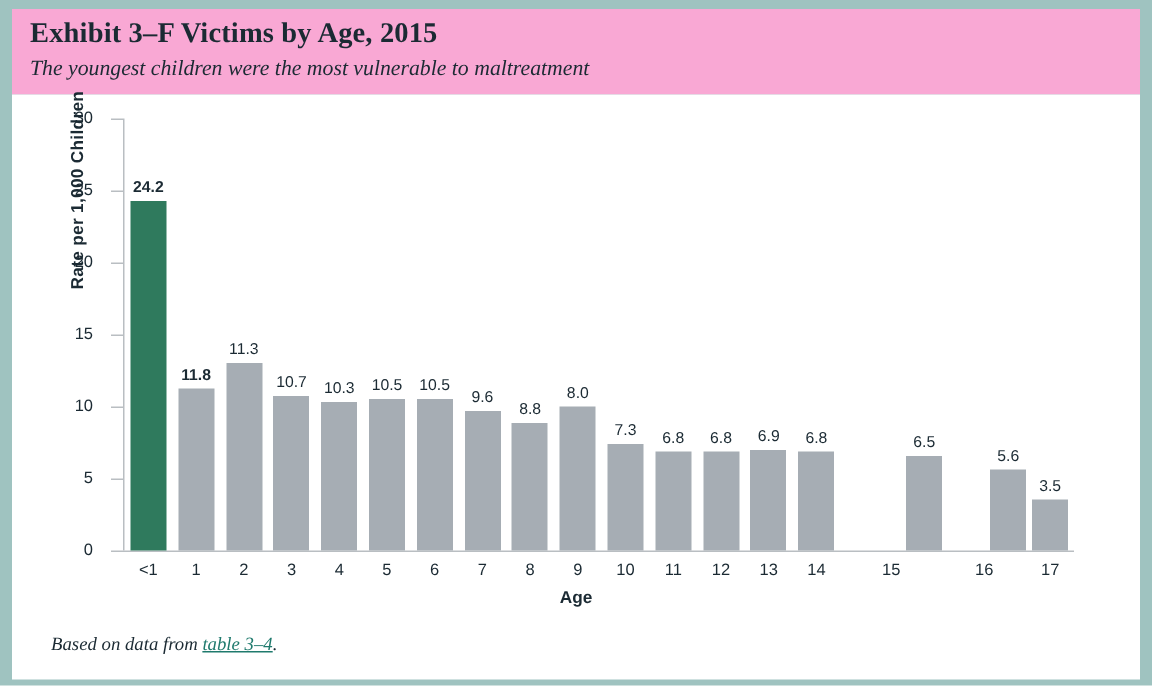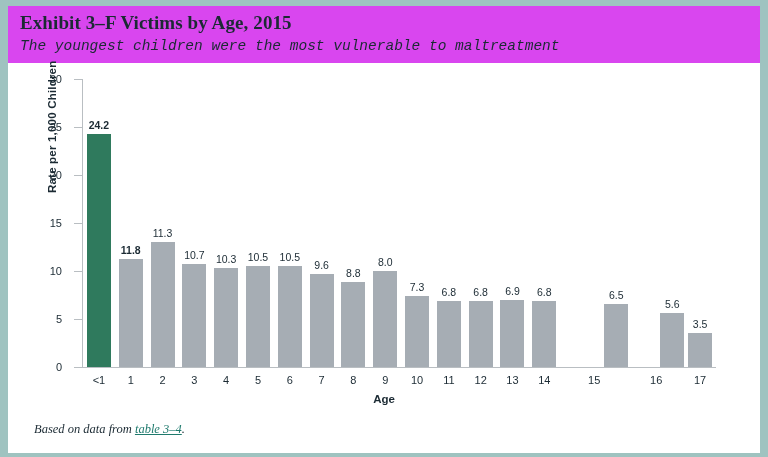--- a/index.html
+++ b/index.html
@@ -15,34 +15,34 @@
   }
   #page {
     position: relative;
     width: 768px;
     height: 457px;
     background: #9fc3c0;
     box-sizing: border-box;
     padding: 6px 8px 8px 8px;
   }
   .header {
-    background: #d946ef;
+    background: #f9a8d4;
     padding: 6px 28px 8px 12px;
     box-sizing: border-box;
   }
   .exhibit-title {
     font-family: "Liberation Serif", serif;
     font-size: 19px;
     font-weight: bold;
     color: #1b2a33;
     letter-spacing: 0.1px;
     line-height: 1.15;
   }
   .exhibit-subtitle {
-    font-family: Liberation Mono, monospace;
+    font-family: Liberation Serif, serif;
     font-style: italic;
     font-size: 14.5px;
     color: #1b2a33;
     margin-top: 4px;
     line-height: 1.15;
   }
   .chart-card {
     background: #ffffff;
     box-sizing: border-box;
     height: 390px;

